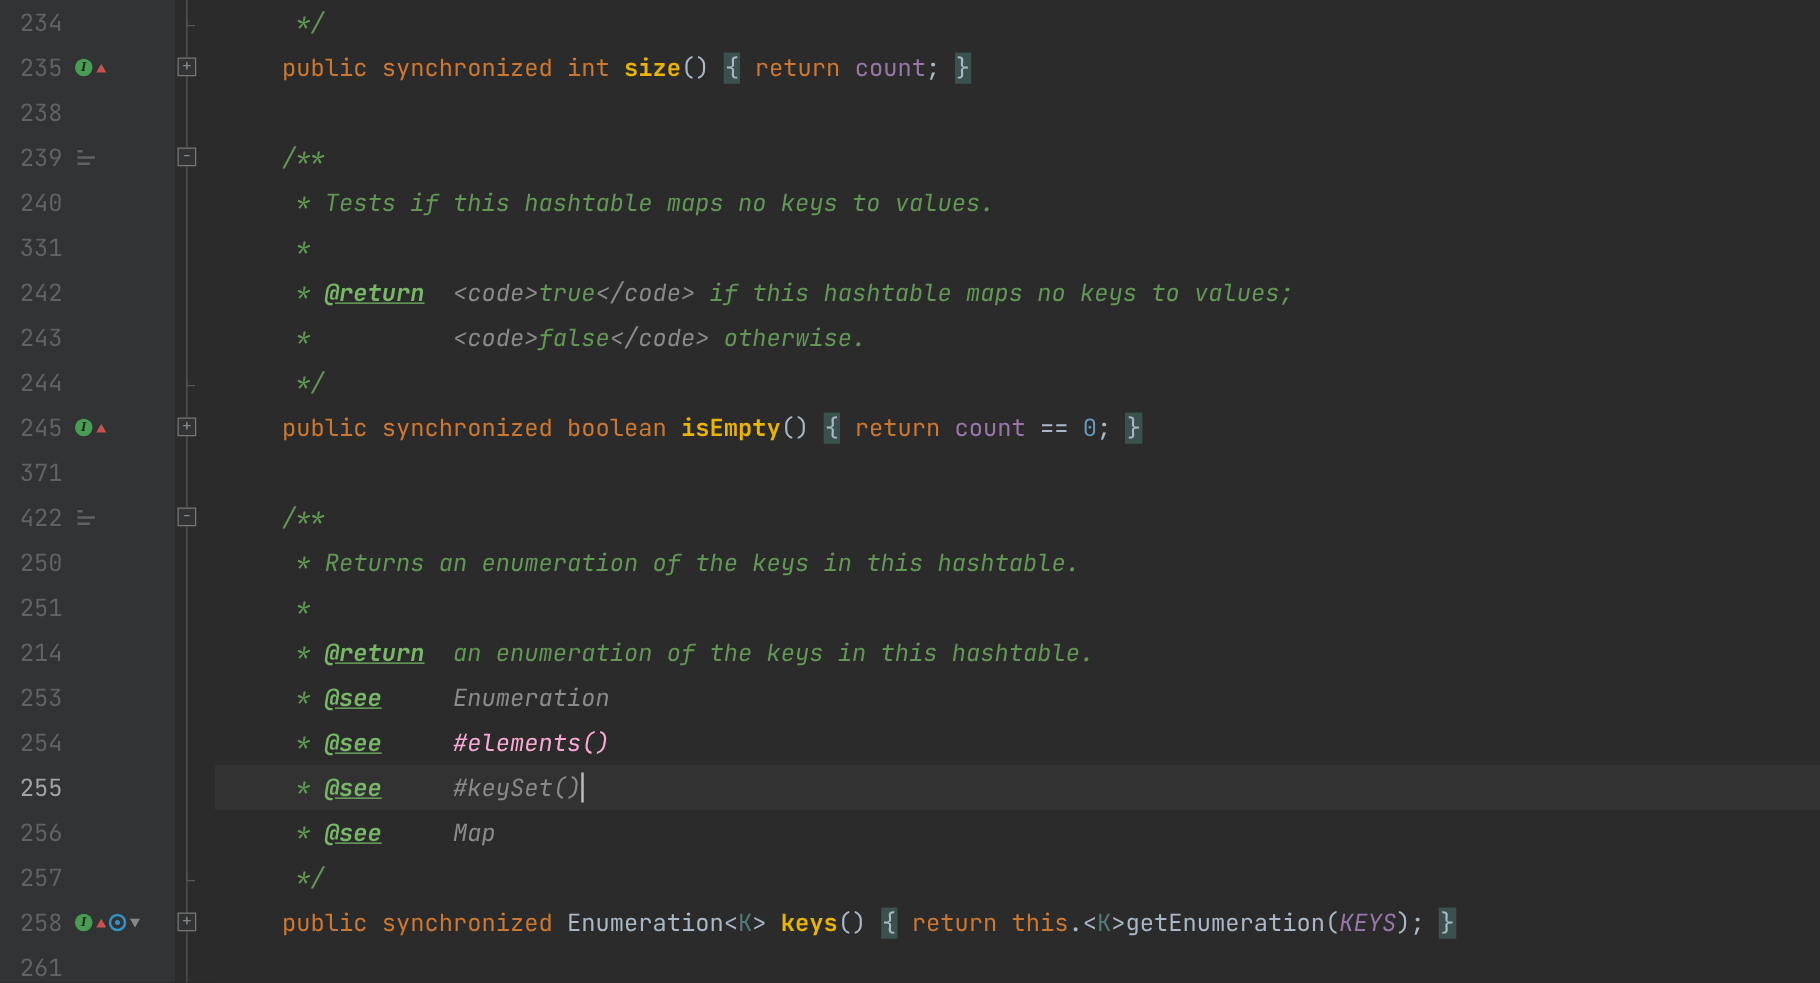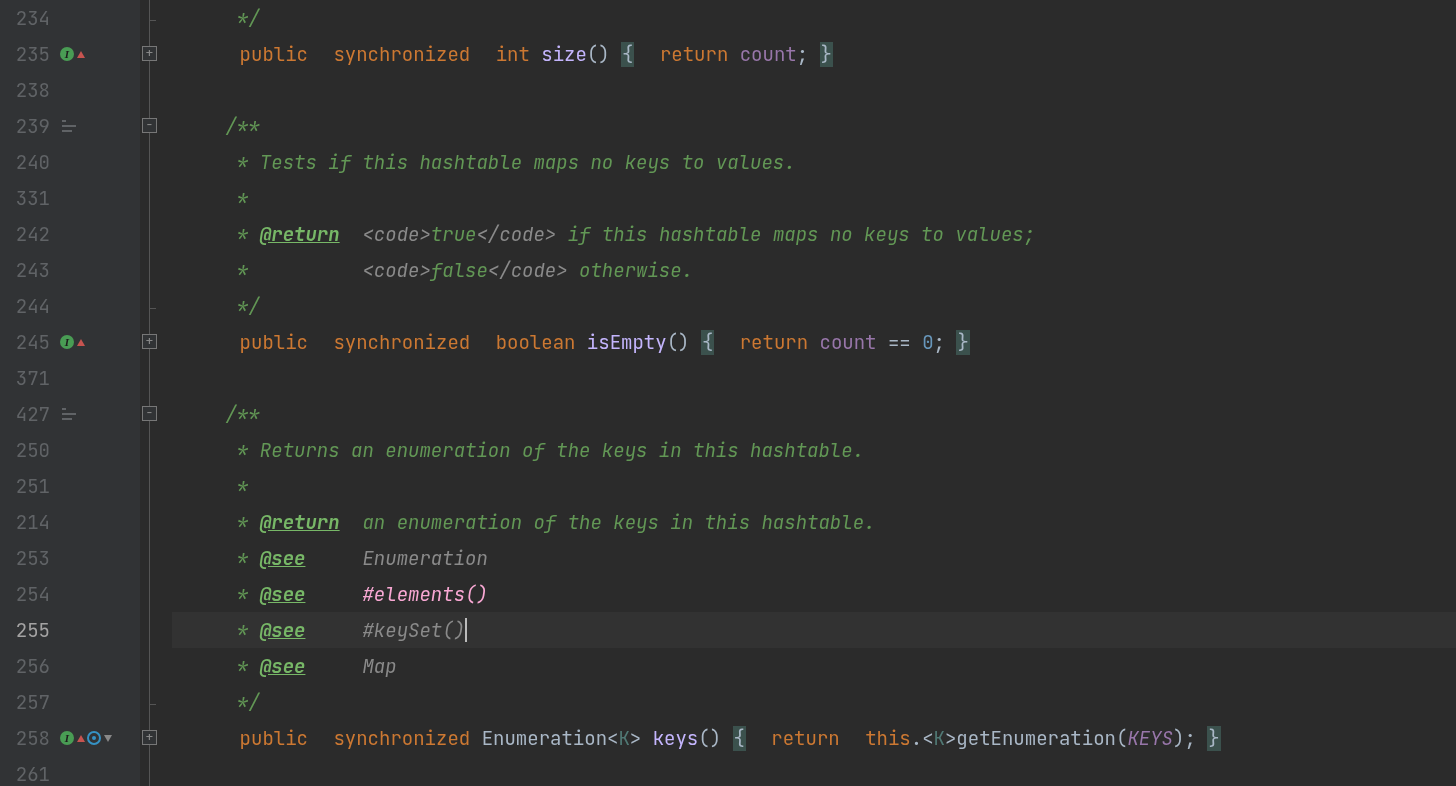--- a/index.html
+++ b/index.html
@@ -115,22 +115,22 @@
     position: relative;
   }
   .code-line {
     height: 36px;
     display: flex;
     align-items: center;
     white-space: pre;
     padding-left: 8px;
   }
   .code-line.current { background: #323232; }
-  .kw { color: #cc7832; font-style: normal; margin-left: 14px; }
-  .method { color: #c4b5fd; font-style: normal;}
+  .kw { color: #cc7832; font-style: normal; }
+  .method { color: #eab308; font-style: normal; font-weight: bold;}
   .comment { color: #629755; }
   .tag-comment { color: #77b767; text-decoration: underline; font-weight:bold;}
   .codetag { color: #8a8a8a; }
   .ident { color: #a9b7c6; font-style: normal;}
   .field { color: #9876aa; font-style: normal;}
   .paren { color: #a9b7c6; font-style: normal;}
   .num { color: #6897bb; font-style:normal;}
   .type { color: #a9b7c6; font-style:normal;}
   .generic { color: #507874; font-style:normal;}
   .hlbrace { background:#3b514d; color:#a9b7c6; font-style:normal; padding:0 1px;}
@@ -195,21 +195,21 @@
           <div class="gutter-icons">
             <span class="icon-impl"></span>
             <span class="arrow-up"></span>
           </div>
         </div>
         <div class="gutter-row">
           <div class="line-number">371</div>
           <div class="gutter-icons"></div>
         </div>
         <div class="gutter-row">
-          <div class="line-number">427</div>
+          <div class="line-number">422</div>
           <div class="gutter-icons">
             <span class="comment-render-icon">
               <span></span>
               <span></span>
               <span></span>
             </span>
           </div>
         </div>
         <div class="gutter-row">
           <div class="line-number">250</div>

